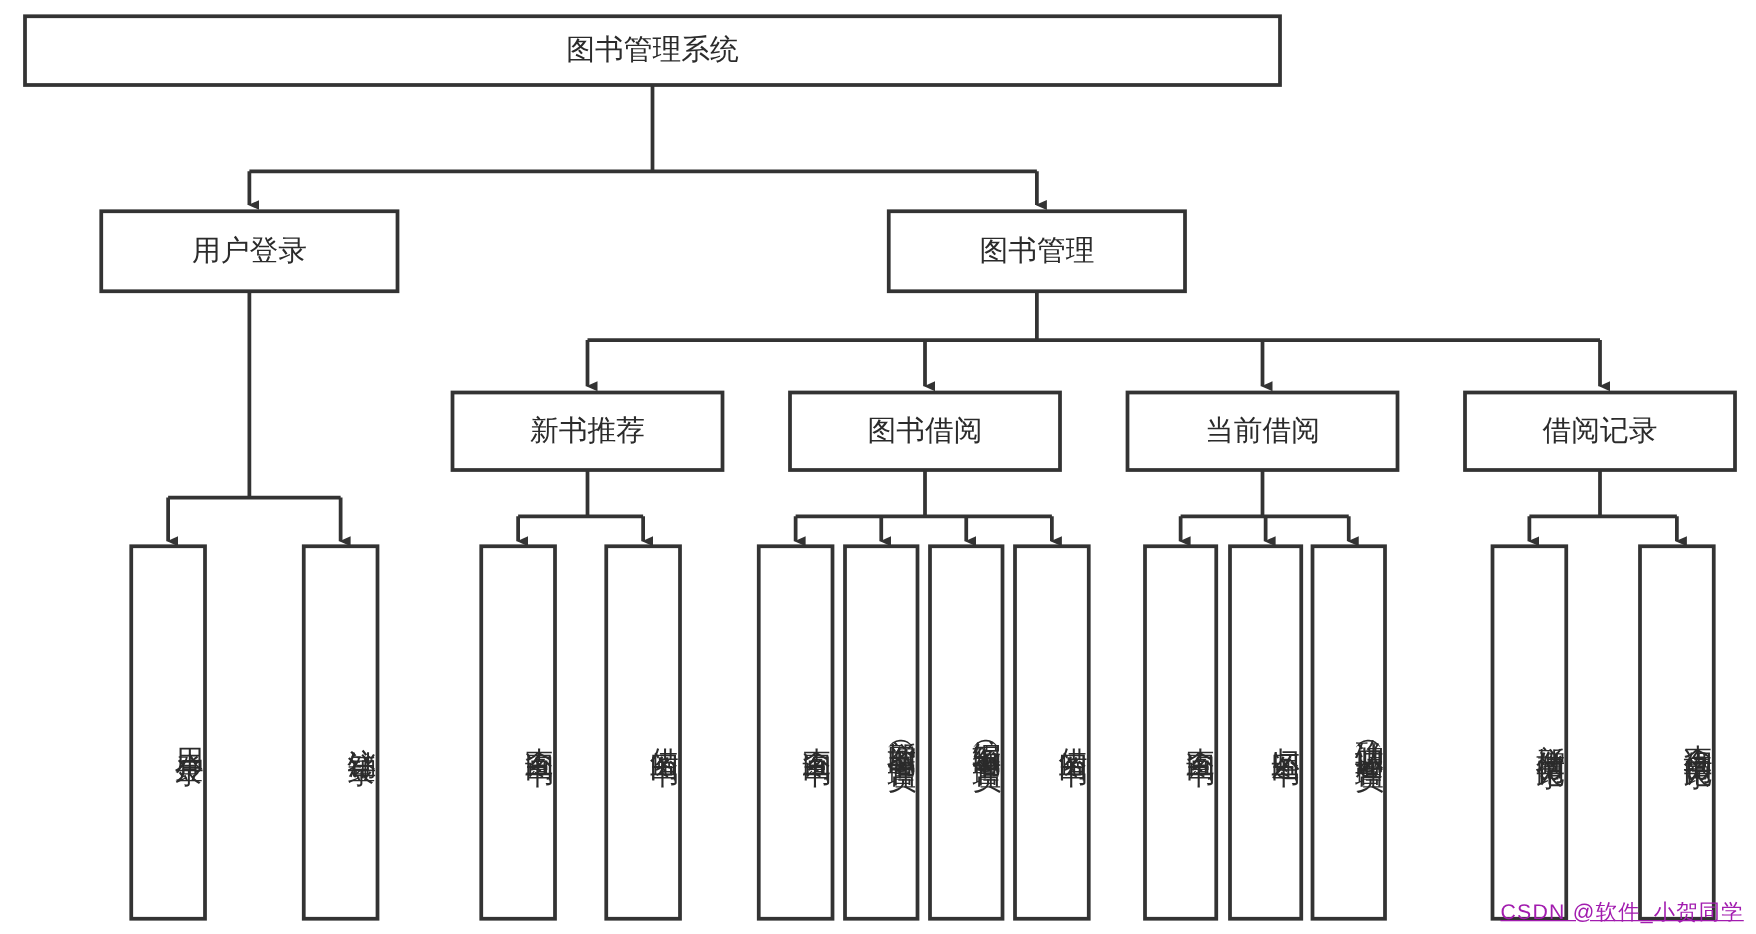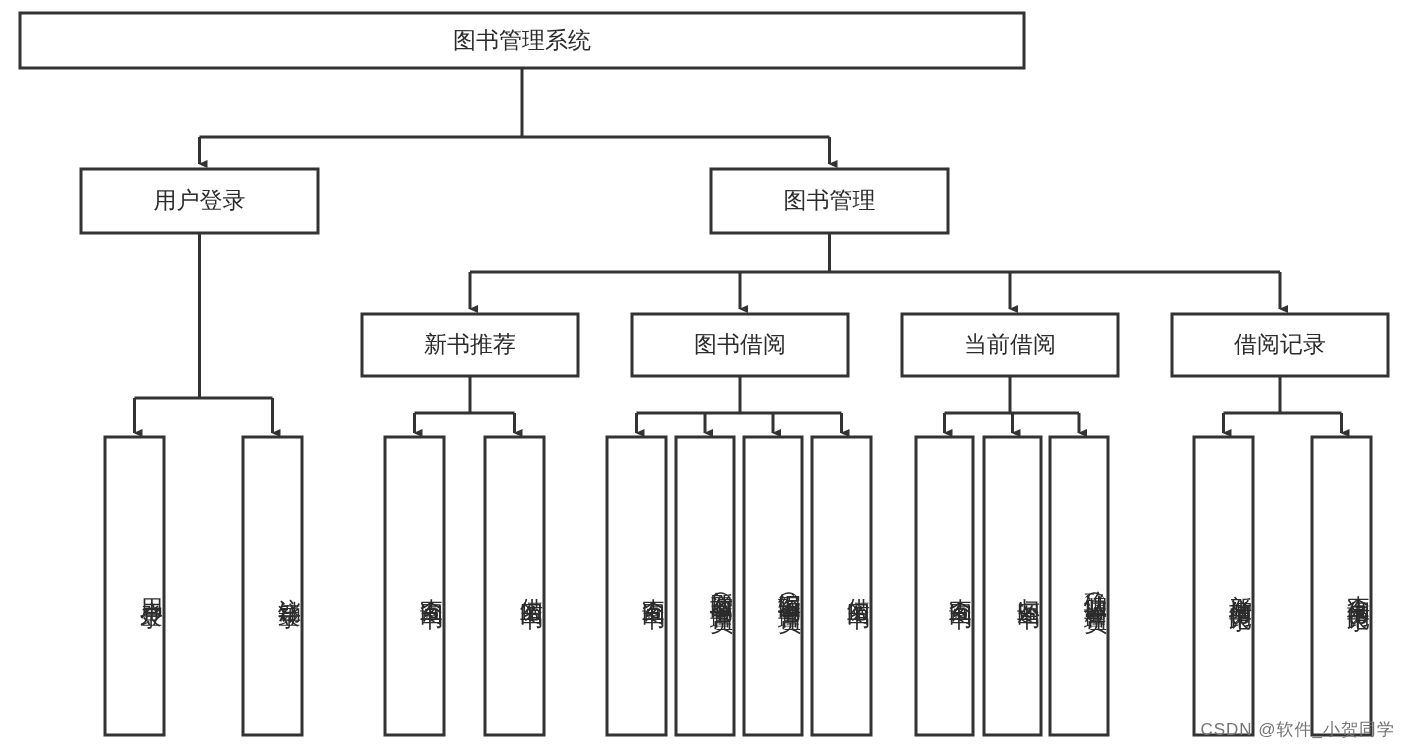--- a/index.html
+++ b/index.html
@@ -57,23 +57,24 @@
     stroke: #333333;
     stroke-width: 3;
     fill: none;
   }
   .watermark {
     position: absolute;
     right: 10px;
     bottom: 6px;
     font-family: "Liberation Sans", "DejaVu Sans", sans-serif;
     font-size: 17px;
-    color: #737373;
+    color: #a21caf;
     letter-spacing: 1px;
     user-select: none;
+    text-decoration: underline;
   }
 </style>
 </head>
 <body>
 
 <div id="diagram-root">
   <svg class="tree" viewBox="0 0 1405 747" xmlns="http://www.w3.org/2000/svg">
     <defs>
       <marker id="arrowhead" markerWidth="9" markerHeight="9" refX="4" refY="8" orient="auto" markerUnits="userSpaceOnUse">
         <path d="M0,0 L8,0 L4,9 Z" fill="#333333"></path>

